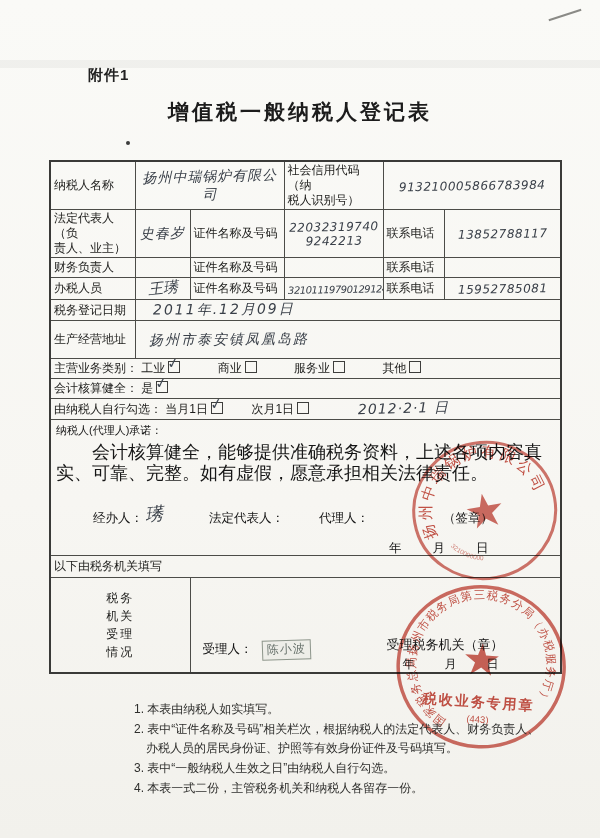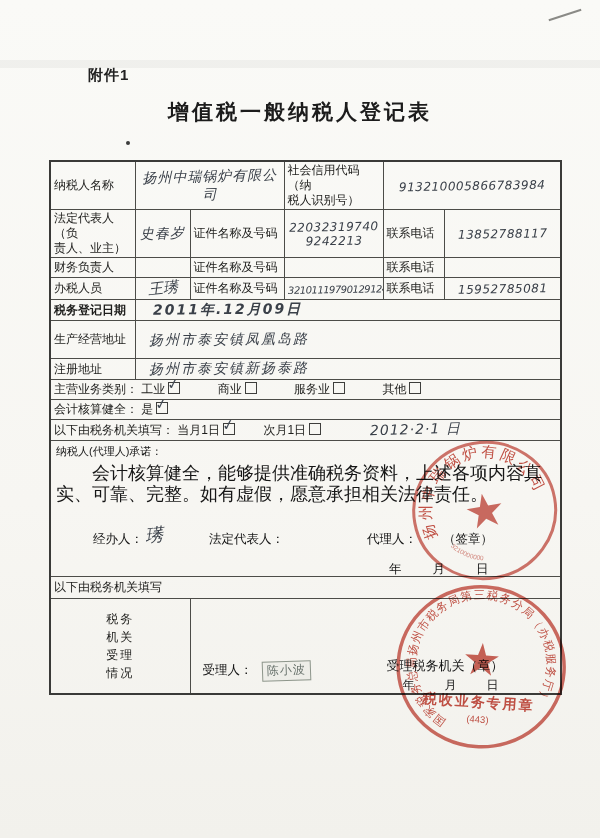--- a/index.html
+++ b/index.html
@@ -33,21 +33,21 @@
   .opt{margin-right:16px;white-space:nowrap;}
   .opt-wide{margin-right:34px;white-space:nowrap;}
 
   .promise-cell{position:relative;vertical-align:top;}
   .promise-title{position:absolute;left:5px;top:3px;font-size:11px;color:#161616;}
   .promise-body{position:absolute;left:5px;top:22px;width:494px;font-size:18px;line-height:21px;color:#161616;text-indent:2em;}
   .sig-row{position:absolute;left:0;top:90px;width:595px;height:20px;font-size:12.5px;color:#161616;}
   .sig-agent{position:absolute;left:42px;top:0;}
   .sig-agent .hw-sign{position:absolute;left:52px;top:-8px;font-size:18px;}
   .sig-legal{position:absolute;left:158px;top:0;}
-  .sig-proxy{position:absolute;left:268px;top:0;margin-left:48px;}
+  .sig-proxy{position:absolute;left:268px;top:0;}
   .sig-seal{position:absolute;left:392px;top:0;}
   .sig-ymd{position:absolute;left:338px;top:120px;font-size:12.5px;color:#161616;letter-spacing:2px;}
 
   .acc-cell{position:relative;vertical-align:top;}
   .acc-label{text-align:center;font-size:12px;line-height:18px;letter-spacing:2px;}
   .acc-handler{position:absolute;left:12px;top:62px;font-size:12.5px;color:#161616;}
   .handler-stamp{display:inline-block;margin-left:6px;padding:0px 4px 1px 4px;border:1.5px solid rgba(110,120,108,0.75);color:#66706a;font-size:12px;letter-spacing:1px;transform:rotate(-2deg);background:rgba(140,150,140,0.06);}
   .acc-seal-label{position:absolute;left:196px;top:58px;font-size:13px;color:#161616;}
   .acc-ymd{position:absolute;left:212px;top:78px;font-size:12px;color:#161616;letter-spacing:2px;}
 
@@ -111,34 +111,30 @@
 
     <tr style="height:20px;">
       <td class="lbl">办税人员</td>
       <td class="ctr"><span class="hw hw-sign">王璓</span></td>
       <td class="lbl">证件名称及号码</td>
       <td class="ctr"><span class="hw hw-num-sm">321011197901291244</span></td>
       <td class="lbl">联系电话</td>
       <td class="ctr"><span class="hw hw-num">15952785081</span></td>
     </tr>
 
-    <tr style="height:21px;font-weight:bold;">
+    <tr style="height:21px;">
       <td class="lbl">税务登记日期</td>
       <td colspan="5"><span class="hw hw-addr" style="margin-left:14px;">2011年.12月09日</span></td>
     </tr>
 
     <tr style="height:38px;">
       <td class="lbl">生产经营地址</td>
       <td colspan="5"><span class="hw hw-addr" style="margin-left:10px;">扬州市泰安镇凤凰岛路</span></td>
     </tr>
 
-    <tr style="height:21px;">
-      <td class="lbl">注册地址</td>
-      <td colspan="5"><span class="hw hw-addr" style="margin-left:10px;">扬州市泰安镇新扬泰路</span></td>
-    </tr>
 
 
     <tr style="height:20px;margin-left:40px;">
       <td colspan="6">
         <span class="lbl">主营业务类别：</span>
         <span class="opt-wide"><span>工业</span><span class="cb checked"></span></span>
         <span class="opt-wide"><span>商业</span><span class="cb"></span></span>
         <span class="opt-wide"><span>服务业</span><span class="cb"></span></span>
         <span class="opt"><span>其他</span><span class="cb"></span></span>
       </td>
@@ -146,21 +142,21 @@
 
     <tr style="height:19px;">
       <td colspan="6">
         <span class="lbl">会计核算健全：</span>
         <span class="opt"><span>是</span><span class="cb checked"></span></span>
       </td>
     </tr>
 
     <tr style="height:20px;">
       <td colspan="6">
-        <span class="lbl">以下由税务机关填写：</span>
+        <span class="lbl">由纳税人自行勾选：</span>
         <span class="opt" style="margin-right:25px;"><span>当月1日</span><span class="cb checked"></span></span>
         <span class="opt"><span>次月1日</span><span class="cb"></span></span>
         <span class="hw hw-name" style="margin-left:30px;">2012·2·1 日</span>
       </td>
     </tr>
 
     <tr style="height:136px;">
       <td colspan="6" class="promise-cell">
         <div class="promise-title">纳税人(代理人)承诺：</div>
         <div class="promise-body">会计核算健全，能够提供准确税务资料，上述各项内容真实、可靠、完整。如有虚假，愿意承担相关法律责任。</div>
@@ -218,14 +214,21 @@
       </defs>
       <ellipse cx="87" cy="84" rx="83" ry="80" fill="none" stroke="currentColor" stroke-width="3.5" opacity="0.85"></ellipse>
       <text font-size="11.5" fill="currentColor" letter-spacing="1"><textPath href="#arc-tax" startOffset="0">国家税务总局扬州市税务局第三税务分局（办税服务厅）</textPath></text>
       <text x="87" y="92" text-anchor="middle" font-size="44" fill="currentColor" opacity="0.9">★</text>
       <text x="87" y="124" text-anchor="middle" font-size="14" font-weight="bold" fill="currentColor" letter-spacing="2">税收业务专用章</text>
       <text x="87" y="140" text-anchor="middle" font-size="9.5" fill="currentColor">(443)</text>
     </svg>
   </div>
 
   <div class="notes">
+    <ol>
+      <li>1. 本表由纳税人如实填写。</li>
+      <li>2. 表中“证件名称及号码”相关栏次，根据纳税人的法定代表人、财务负责人、
+　办税人员的居民身份证、护照等有效身份证件及号码填写。</li>
+      <li>3. 表中“一般纳税人生效之日”由纳税人自行勾选。</li>
+      <li>4. 本表一式二份，主管税务机关和纳税人各留存一份。</li>
+    </ol>
   </div>
 </div>
 
 </body></html>

